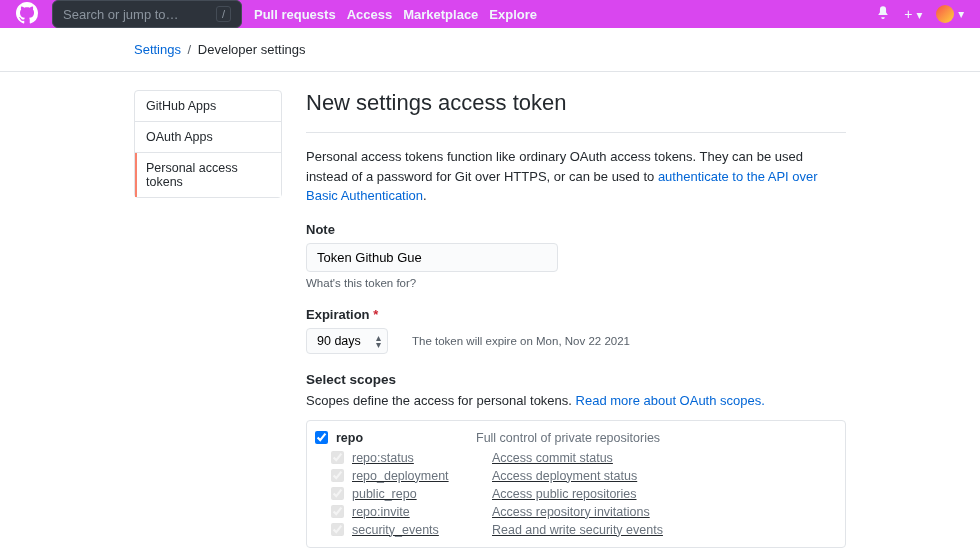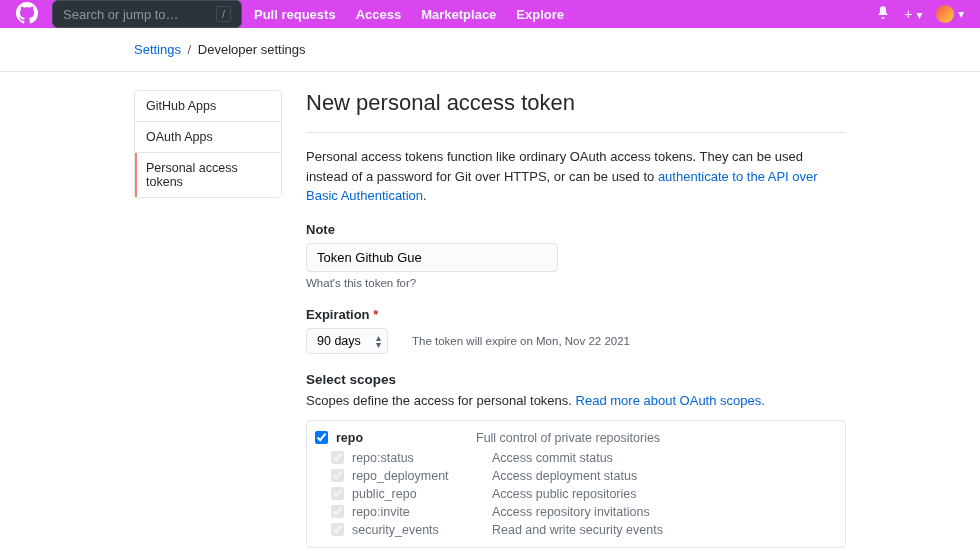--- a/index.html
+++ b/index.html
@@ -4,21 +4,21 @@
   <style>
     * { margin: 0; padding: 0; box-sizing: border-box; }
     body { font-family: -apple-system, BlinkMacSystemFont, "Segoe UI", Helvetica, Arial, sans-serif; font-size: 14px; color: #24292e; background: #fff; }
     
     .top-header { background: #d946ef; height: 28px; display: flex; align-items: center; padding: 0 16px; }
     .github-logo { color: #fff; margin-right: 14px; }
     .search-box { background: #2d333b; border: 1px solid #444c56; border-radius: 6px; padding: 0 10px; height: 28px; display: flex; align-items: center; width: 190px; margin-right: 12px; }
     .search-box input { background: transparent; border: none; color: #c9d1d9; font-size: 13px; outline: none; width: 100%; }
     .search-box input::placeholder { color: #8b949e; }
     .search-slash { background: transparent; border: 1px solid #444c56; border-radius: 3px; padding: 1px 5px; font-size: 11px; color: #8b949e; }
-    .top-nav { display: flex; gap: 20px; }
+    .top-nav { display: flex; gap: 11px; }
     .top-nav a { color: #f0f6fc; text-decoration: none; font-weight: 600; font-size: 13px; }
     .top-right { margin-left: auto; display: flex; align-items: center; gap: 14px; }
     .top-right span { color: #f0f6fc; cursor: pointer; position: relative; }
     .notif-dot { position: absolute; top: -2px; right: -3px; width: 7px; height: 7px; background: #1f6feb; border-radius: 50%; }
     .avatar-img { width: 18px; height: 18px; border-radius: 50%; background: linear-gradient(135deg,#f85149,#ffd33d); display: inline-block; vertical-align: middle; }
     
     .breadcrumb-bar { padding: 14px 0 14px 134px; border-bottom: 1px solid #e1e4e8; font-size: 13px; }
     .breadcrumb-bar a { color: #0366d6; text-decoration: none; }
     .breadcrumb-bar .sep { color: #586069; margin: 0 3px; }
     .breadcrumb-bar .current { color: #24292e; }
@@ -48,21 +48,21 @@
     
     .section-subtitle { font-weight: 600; font-size: 13.5px; margin-bottom: 6px; }
     .section-desc { font-size: 13px; margin-bottom: 12px; }
     .section-desc a { color: #0366d6; text-decoration: none; }
     
     .scopes-box { border: 1px solid #e1e4e8; border-radius: 4px; }
     .scope-group { padding: 8px 0 8px 8px; border-bottom: 1px solid #eaecef; }
     .scope-group:last-child { border-bottom: none; }
     .scope-row { display: flex; align-items: center; padding: 2px 0; font-size: 12.5px; }
     .scope-row.parent { padding-bottom: 4px; }
-    .scope-row.child { padding-left: 16px; }
+    .scope-row.child { padding-left: 16px; text-decoration: underline; }
     .scope-row input[type=checkbox] { margin-right: 8px; }
     .scope-row .lbl { width: 140px; }
     .scope-row.parent .lbl { font-weight: 600; color: #24292e; }
     .scope-row.child .lbl { color: #24292e; font-weight: 400; }
     .scope-row.child.disabled .lbl { color: #6a737d; }
     .scope-row .desc { color: #6a737d; }
     .scope-row.child input[type=checkbox]:disabled { opacity: 0.6; }
   </style>
 </head>
 <body>
@@ -104,21 +104,21 @@
 
 <div class="main-wrap">
 
   <div class="side-nav">
     <div class="side-nav-item">GitHub Apps</div>
     <div class="side-nav-item">OAuth Apps</div>
     <div class="side-nav-item active">Personal access tokens</div>
   </div>
 
   <div class="content">
-    <h1 class="page-title">New personal access token</h1>
+    <h1 class="page-title">New settings access token</h1>
     <hr class="title-sep">
     <p class="intro">
       <span>Personal access tokens function like ordinary OAuth access tokens. They can be used instead of a password for Git over HTTPS, or can be used to </span><a href="#">authenticate to the API over Basic Authentication</a>.
     </p>
 
     <label class="form-label">Note</label>
     <input type="text" class="text-input" value="Token Github Gue" style="">
     <div class="help-text">What's this token for?</div>
 
     <label class="form-label"><span>Expiration</span> <span class="req">*</span></label>

